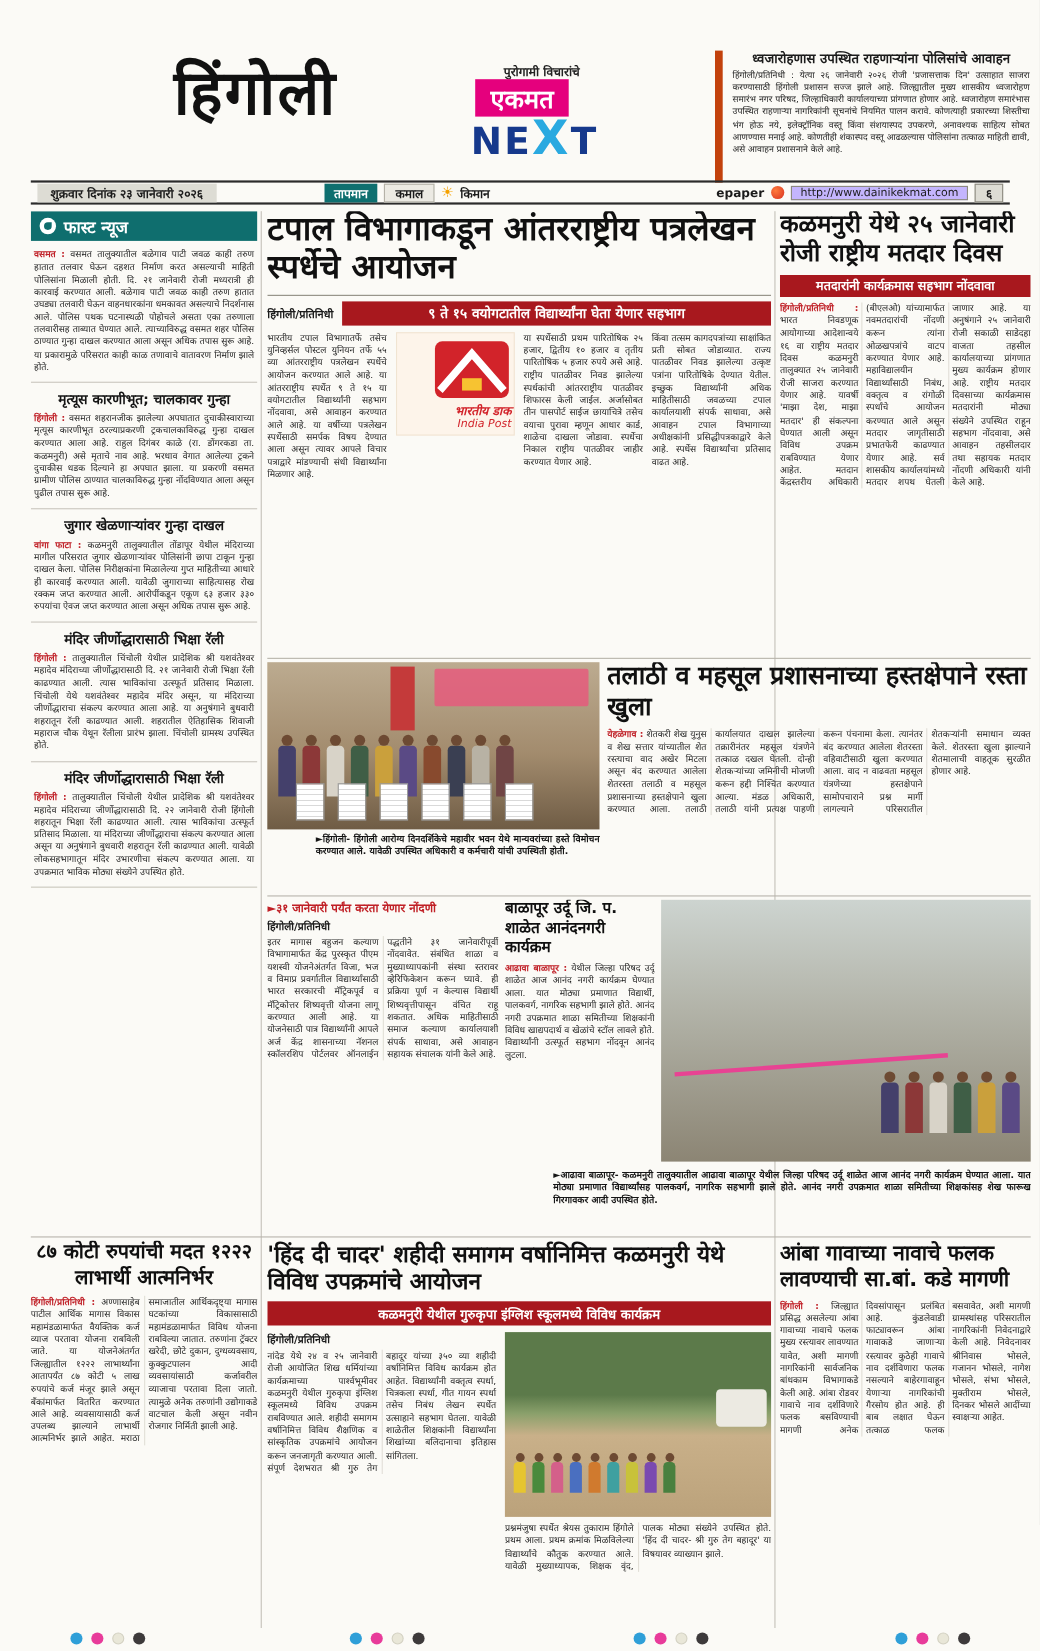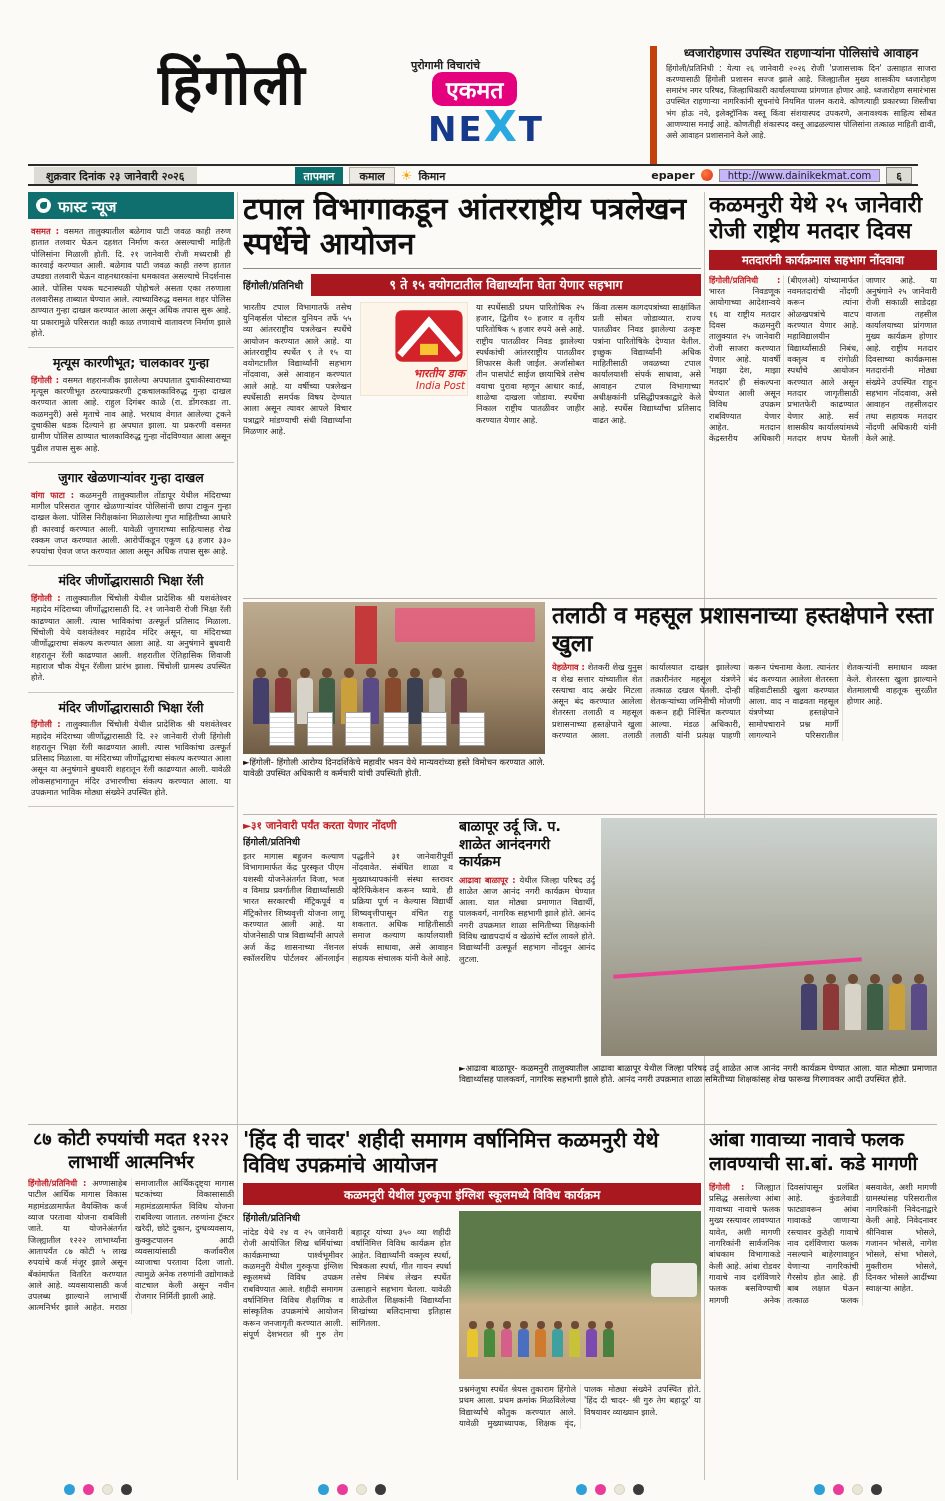--- a/index.html
+++ b/index.html
@@ -10,22 +10,22 @@
   .dl{color:#c02128;font-weight:bold;}
   .cols2{column-count:2;column-gap:8px;column-rule:1px solid #e2dfd7;}
   .cols3{column-count:3;column-gap:7px;column-rule:1px solid #e2dfd7;}
   .cols4{column-count:4;column-gap:8px;column-rule:1px solid #e2dfd7;}
   .banner{background:#a8181e;color:#fff;font-weight:bold;text-align:center;}
   .vrule{width:1px;background:#c4c1b8;}
   .hrule{height:1px;background:#b7b4ab;}
 
   
   .mast-city{left:158px;top:44px;font-size:56px;font-weight:bold;letter-spacing:2px;color:#111;}
-  .tagline{left:411px;top:57px;font-size:11px;font-weight:bold;color:#222;}
-  .brand{left:432px;top:72px;background:#e5007d;color:#fff;font-weight:bold;font-size:23px;padding:1px 14px;display:inline-block;border-radius:10px;}
+  .tagline{left:458px;top:57px;font-size:11px;font-weight:bold;color:#222;}
+  .brand{left:432px;top:72px;background:#e5007d;color:#fff;font-weight:bold;font-size:23px;padding:1px 14px;display:inline-block;}
   .next{left:428px;top:101px;font-size:34px;font-weight:bold;color:#16398c;letter-spacing:2px;}
   .next .x{color:#2aa9e0;font-size:43px;}
 
   
   .notice{left:650px;top:46px;width:290px;height:120px;border-left:7px solid #c2410c;padding:0 4px 0 9px;overflow:hidden;}
   .notice h2{font-size:12px;text-align:center;margin-bottom:3px;line-height:1.2;}
   .notice p{font-size:8px;}
 
   
   .datebar{left:28px;top:164px;width:890px;height:22px;border-top:2px solid #2b2b2b;border-bottom:2px solid #2b2b2b;
@@ -73,21 +73,21 @@
   .figrow .person:nth-child(3){background:#d8d3c8}.figrow .person:nth-child(4){background:#3f5e46}
   .figrow .person:nth-child(5){background:#caa03c}.figrow .person:nth-child(6){background:#5a4a85}
   .figrow .person:nth-child(7){background:#884a2e}.figrow .person:nth-child(8){background:#3a3f52}
   .figrow .person:nth-child(9){background:#b8b2a4}.figrow .person:nth-child(10){background:#704545}
   .bright .person:nth-child(1){background:#e6c530}.bright .person:nth-child(2){background:#4a8a3c}
   .bright .person:nth-child(3){background:#d4608a}.bright .person:nth-child(4){background:#4a6fc0}
   .bright .person:nth-child(5){background:#d07a2e}.bright .person:nth-child(6){background:#3fa0a0}
   .bright .person:nth-child(7){background:#c8c23a}.bright .person:nth-child(8){background:#7a4ab0}
   .bright .person:nth-child(9){background:#49803f}
   .poster{width:26px;height:34px;background:repeating-linear-gradient(180deg,#ffffff 0 4px,#d9d9d9 4px 5px);border:1px solid #9b9b9b;}
-  .caption{font-size:8.4px;font-weight:normal;line-height:1.35;text-align:justify;margin-top:3px;color:#161616;}
+  .caption{font-size:8.4px;font-weight:bold;line-height:1.35;text-align:justify;margin-top:3px;color:#161616;margin-left:44px;}
 
   .photo1wrap{left:243px;top:602px;width:302px;}
   .photo1{width:302px;height:152px;background:linear-gradient(180deg,#bcab90 0%,#a28b6d 55%,#6f5c45 100%);}
   .ph1-banner{position:absolute;top:6px;right:10px;width:140px;height:34px;background:#e8567c;opacity:.8;border-radius:2px;}
   .ph1-side{position:absolute;top:4px;left:112px;width:22px;height:58px;background:#c43a3a;}
 
   .photo2{left:601px;top:818px;width:336px;height:238px;background:linear-gradient(180deg,#cdd4d0 0%,#b2b3a8 42%,#8c8574 100%);}
   .ribbon{position:absolute;left:12px;bottom:86px;width:74%;height:4px;background:#e84393;transform:rotate(-4deg);}
 
   .photo3{width:246px;height:168px;background:linear-gradient(180deg,#5c7a4a 0%,#5c7a4a 34%,#8aa06b 44%,#c9b089 56%,#bba27b 100%);}

